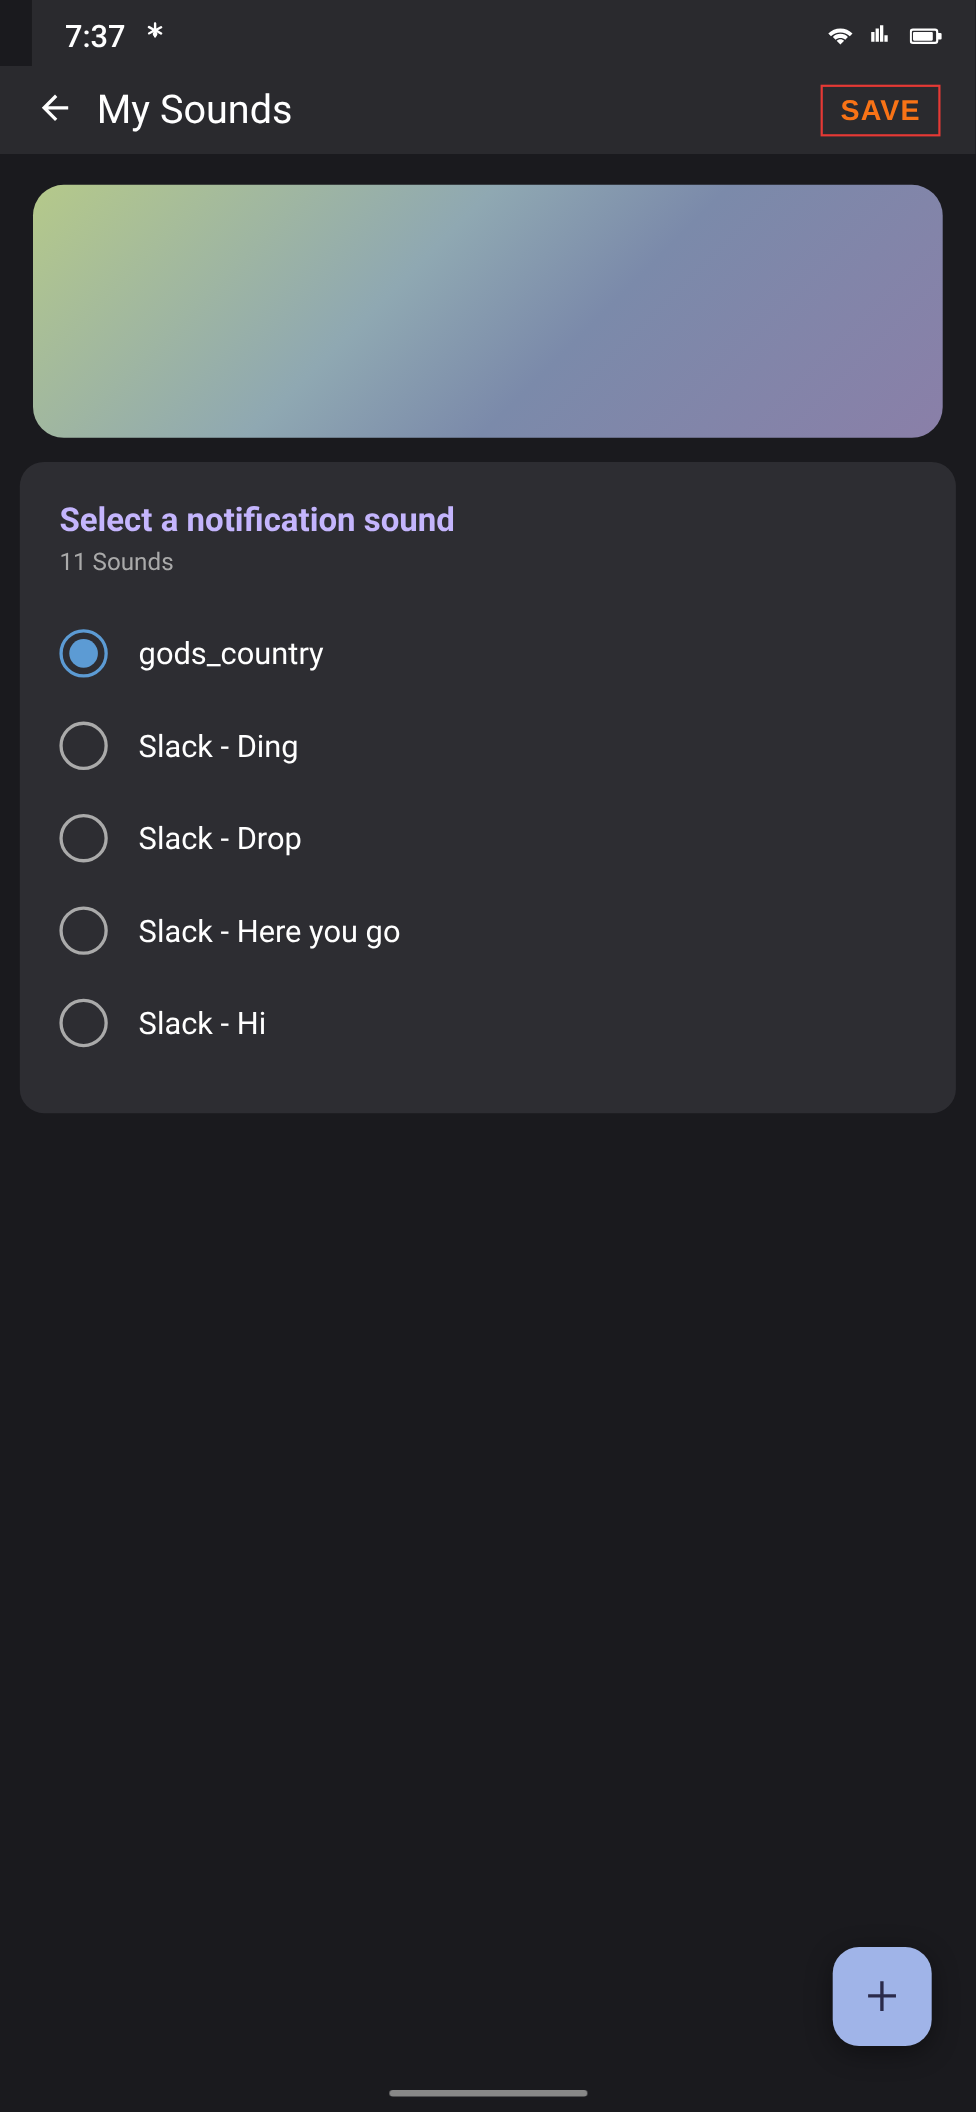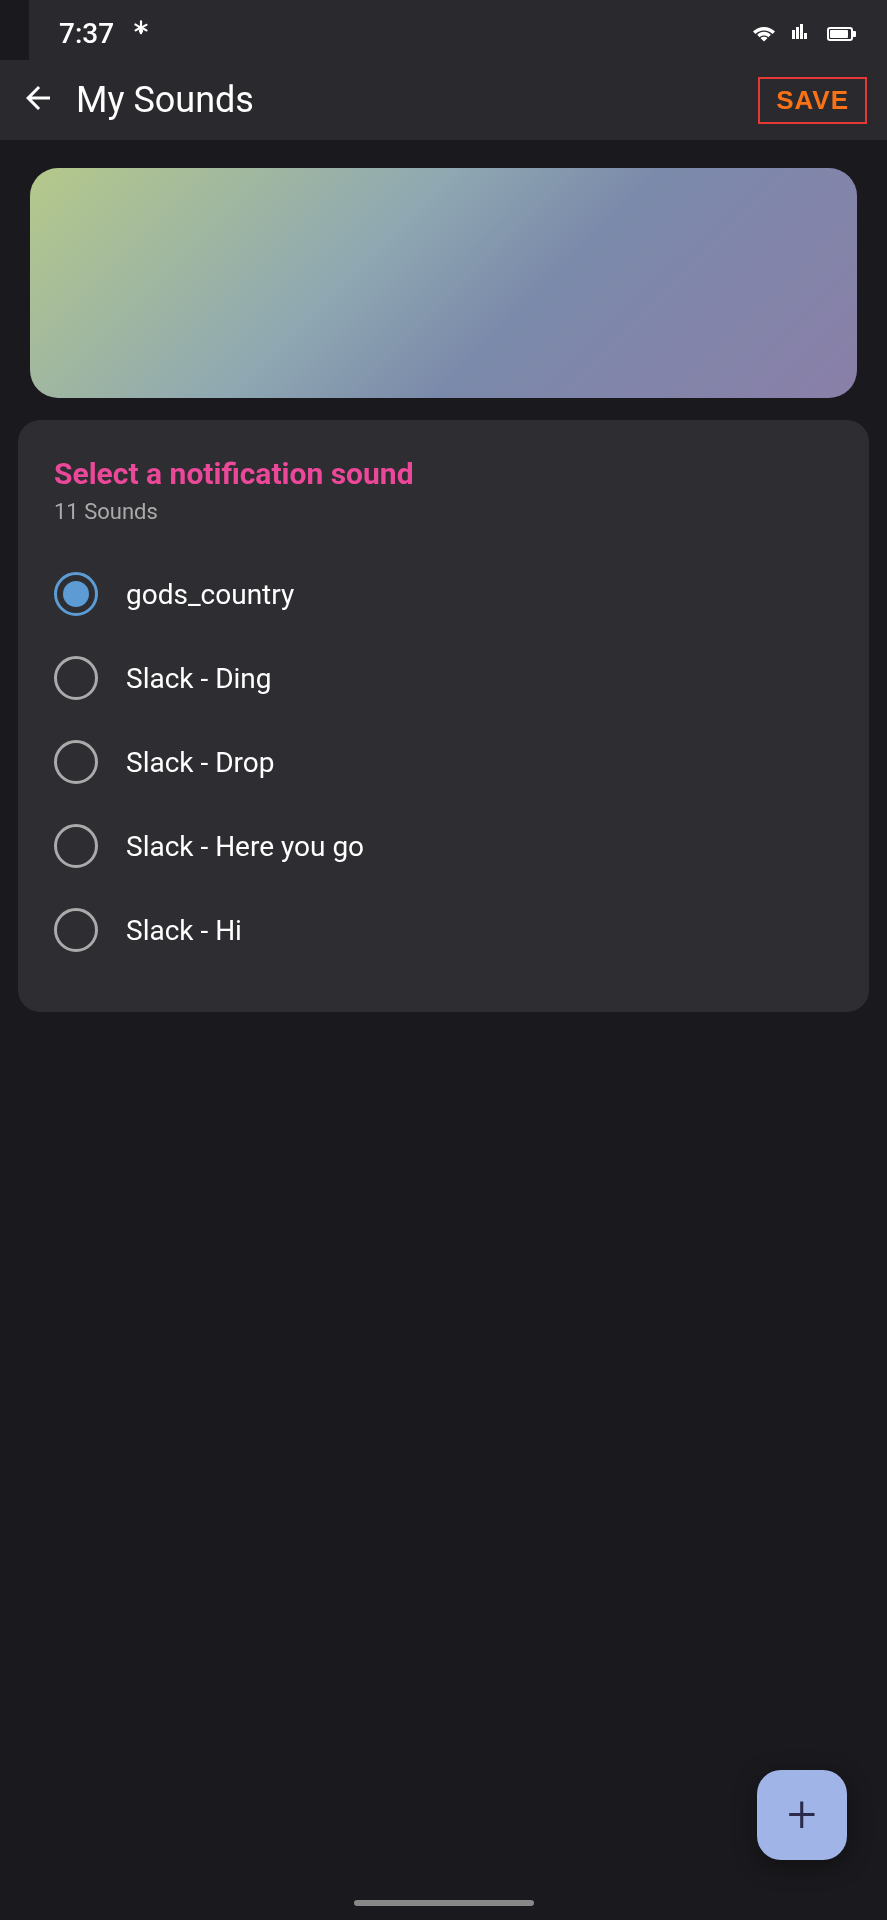--- a/index.html
+++ b/index.html
@@ -57,21 +57,21 @@
       font-size: 22px;
       color: #ffffff;
     }
 
     
     .app-bar {
       display: flex;
       align-items: center;
       justify-content: space-between;
       background-color: #2a2a2e;
-      padding: 16px 20px;
+      padding: 16px 32px;
       height: 80px;
     }
 
     .app-bar-left {
       display: flex;
       align-items: center;
       gap: 20px;
     }
 
     .back-button {
@@ -110,21 +110,21 @@
     .sound-list-card {
       margin: 0 18px 28px 18px;
       background-color: #2d2d32;
       border-radius: 22px;
       padding: 36px 36px 40px 36px;
     }
 
     .section-title {
       font-size: 30px;
       font-weight: 700;
-      color: #ec4899;
+      color: #c4b5fd;
       margin-bottom: 8px;
     }
 
     .section-subtitle {
       font-size: 22px;
       color: #aaaaaa;
       margin-bottom: 28px;
     }
 
     

